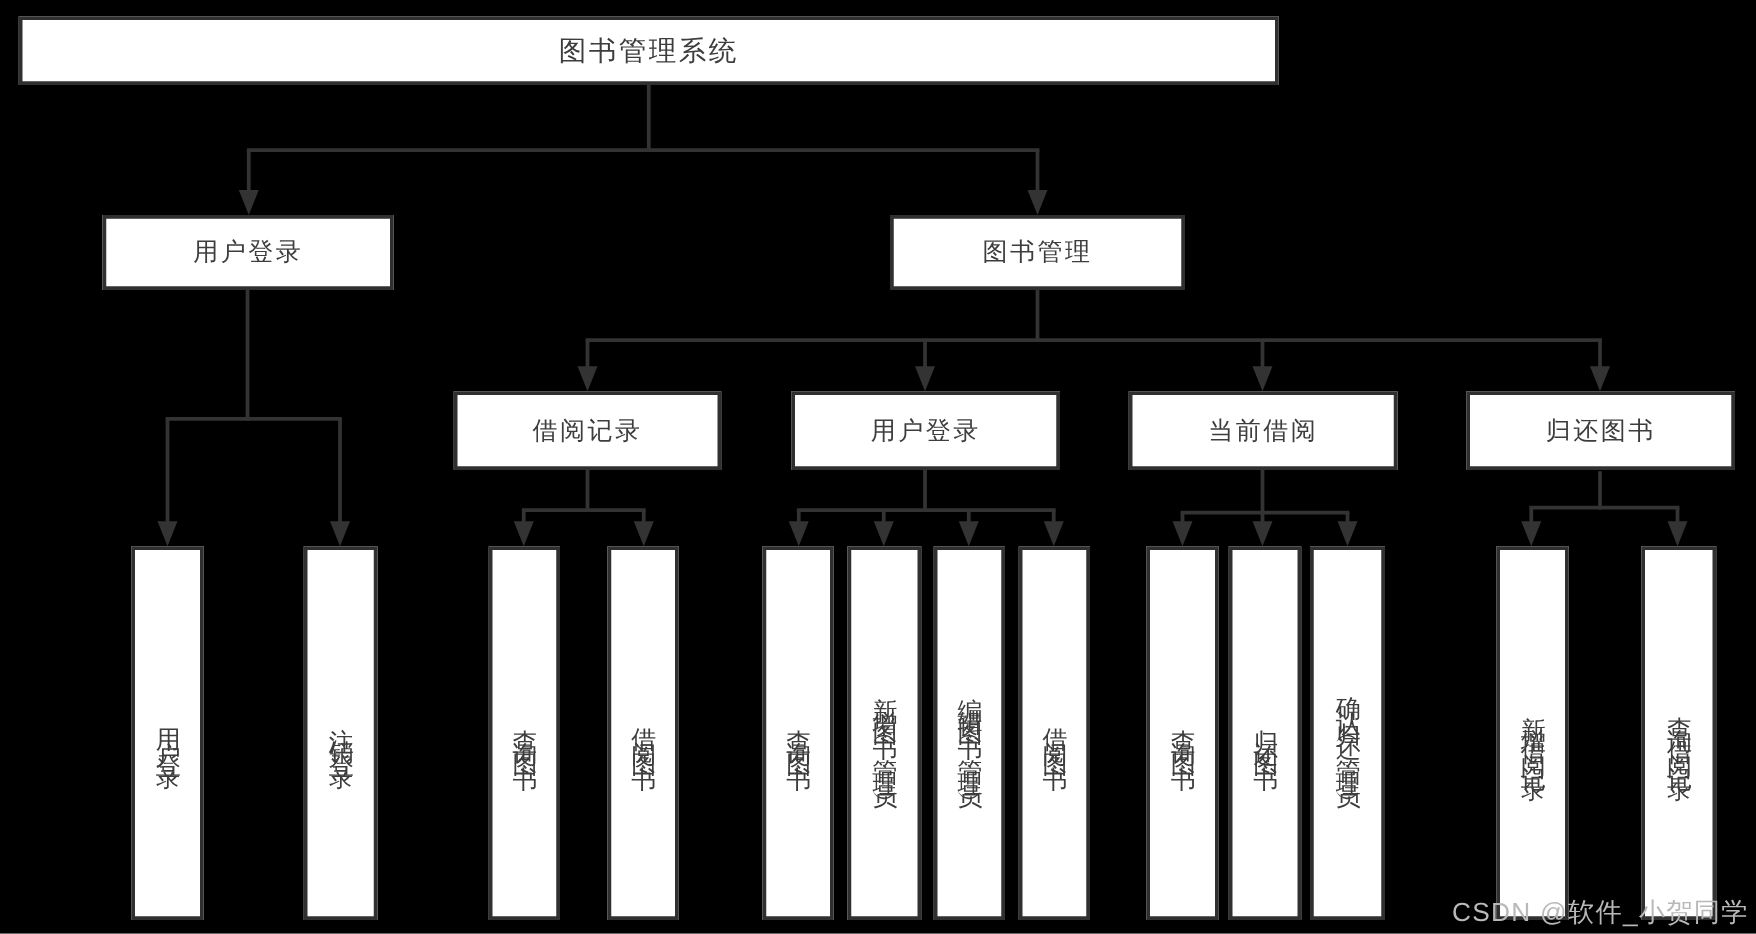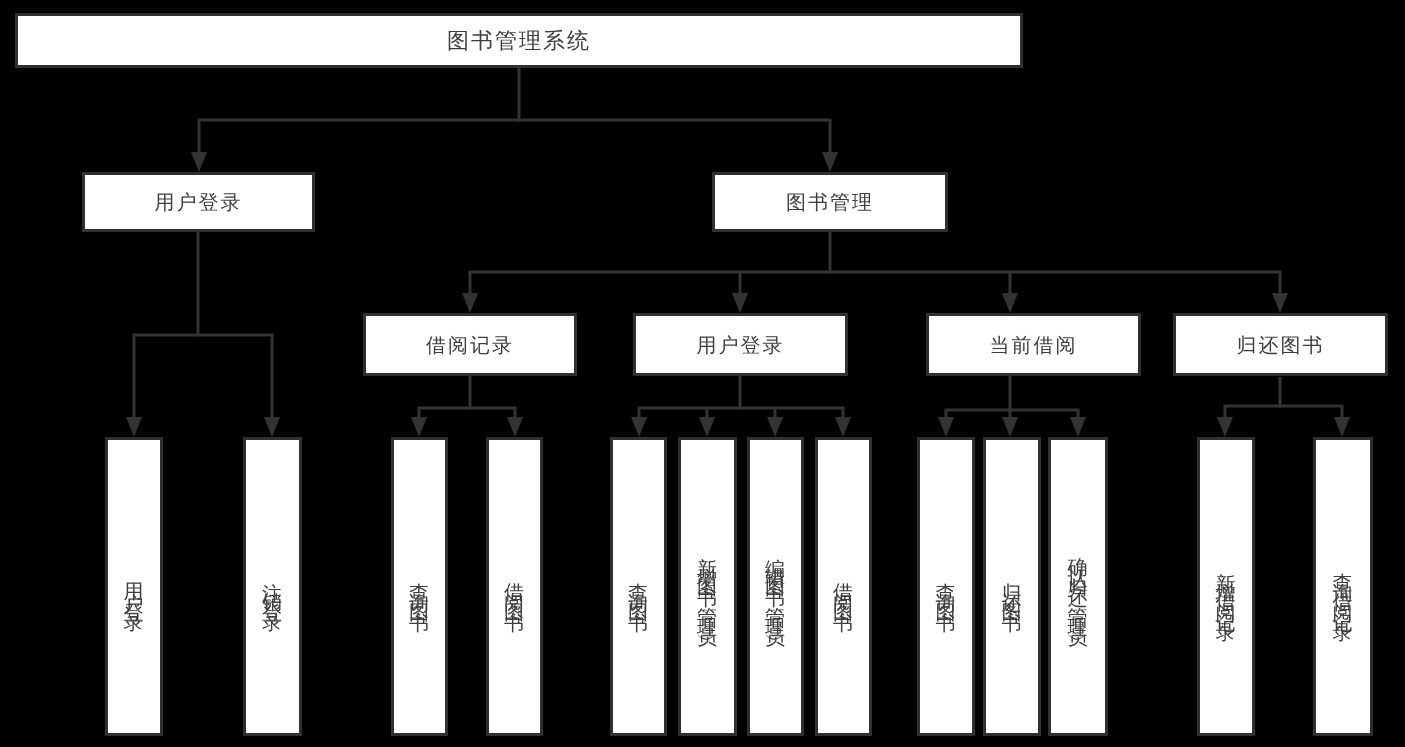--- a/index.html
+++ b/index.html
@@ -110,29 +110,30 @@
       <polygon points="1217,417 1233,417 1225,437" fill="#333333"></polygon>
       <line x1="1342" y1="406" x2="1342" y2="423" stroke="#333333" stroke-width="3"></line>
       <polygon points="1334,417 1350,417 1342,437" fill="#333333"></polygon>
     </svg>
   <div id="nodes">
       <div class="box h lvl1" style="left: 15px; top: 13px; width: 1008px; height: 55px; border-color: rgb(48, 48, 48); color: rgb(61, 61, 61);">图书管理系统</div>
       <div class="box h lvl2" style="left: 82px; top: 172px; width: 233px; height: 60px; border-color: rgb(48, 48, 48); color: rgb(61, 61, 61);">用户登录</div>
       <div class="box h lvl2" style="left: 712px; top: 172px; width: 236px; height: 60px; border-color: rgb(48, 48, 48); color: rgb(61, 61, 61); text-align: center;">图书管理</div>
       <div class="box h lvl3" style="left: 363px; top: 313px; width: 214px; height: 63px; border-color: rgb(48, 48, 48); color: rgb(61, 61, 61);">借阅记录</div>
       <div class="box h lvl3" style="left: 633px; top: 313px; width: 215px; height: 63px; border-color: rgb(48, 48, 48); color: rgb(61, 61, 61);">用户登录</div>
-      <div class="box h lvl3" style="left: 903px; top: 313px; width: 215px; height: 63px; border-color: rgb(48, 48, 48); color: rgb(61, 61, 61); margin-left: 23px;">当前借阅</div>
+      <div class="box h lvl3" style="left: 903px; top: 313px; width: 215px; height: 63px; border-color: rgb(48, 48, 48); color: rgb(61, 61, 61);">当前借阅</div>
       <div class="box h lvl3" style="left: 1173px; top: 313px; width: 215px; height: 63px; border-color: rgb(48, 48, 48); color: rgb(61, 61, 61);">归还图书</div>
       <div class="box v lvl4" style="left: 105px; top: 437px; width: 58px; height: 299px; border-color: rgb(48, 48, 48); color: rgb(61, 61, 61);">用户登录</div>
       <div class="box v lvl4" style="left: 243px; top: 437px; width: 59px; height: 299px; border-color: rgb(48, 48, 48); color: rgb(61, 61, 61);">注销登录</div>
       <div class="box v lvl4" style="left: 391px; top: 437px; width: 57px; height: 299px; border-color: rgb(48, 48, 48); color: rgb(61, 61, 61);">查询图书</div>
       <div class="box v lvl4" style="left: 486px; top: 437px; width: 57px; height: 299px; border-color: rgb(48, 48, 48); color: rgb(61, 61, 61);">借阅图书</div>
       <div class="box v lvl4" style="left: 610px; top: 437px; width: 57px; height: 299px; border-color: rgb(48, 48, 48); color: rgb(61, 61, 61);">查询图书</div>
       <div class="box v lvl4" style="left: 678px; top: 437px; width: 59px; height: 299px; border-color: rgb(48, 48, 48); color: rgb(61, 61, 61);">新增图书（管理员）</div>
       <div class="box v lvl4" style="left: 747px; top: 437px; width: 57px; height: 299px; border-color: rgb(48, 48, 48); color: rgb(61, 61, 61);">编辑图书（管理员）</div>
       <div class="box v lvl4" style="left: 815px; top: 437px; width: 57px; height: 299px; border-color: rgb(48, 48, 48); color: rgb(61, 61, 61);">借阅图书</div>
       <div class="box v lvl4" style="left: 917px; top: 437px; width: 58px; height: 299px; border-color: rgb(48, 48, 48); color: rgb(61, 61, 61);">查询图书</div>
       <div class="box v lvl4" style="left: 983px; top: 437px; width: 58px; height: 299px; border-color: rgb(48, 48, 48); color: rgb(61, 61, 61);">归还图书</div>
       <div class="box v lvl4" style="left: 1048px; top: 437px; width: 60px; height: 299px; border-color: rgb(48, 48, 48); color: rgb(61, 61, 61);">确认归还（管理员）</div>
       <div class="box v lvl4" style="left: 1197px; top: 437px; width: 58px; height: 299px; border-color: rgb(48, 48, 48); color: rgb(61, 61, 61);">新增借阅记录</div>
       <div class="box v lvl4" style="left: 1313px; top: 437px; width: 60px; height: 299px; border-color: rgb(48, 48, 48); color: rgb(61, 61, 61);">查询借阅记录</div>
     </div>
+  <div id="watermark" style="color: rgb(185, 185, 185);">CSDN @软件_小贺同学</div>
 </div>
 
 </body></html>

